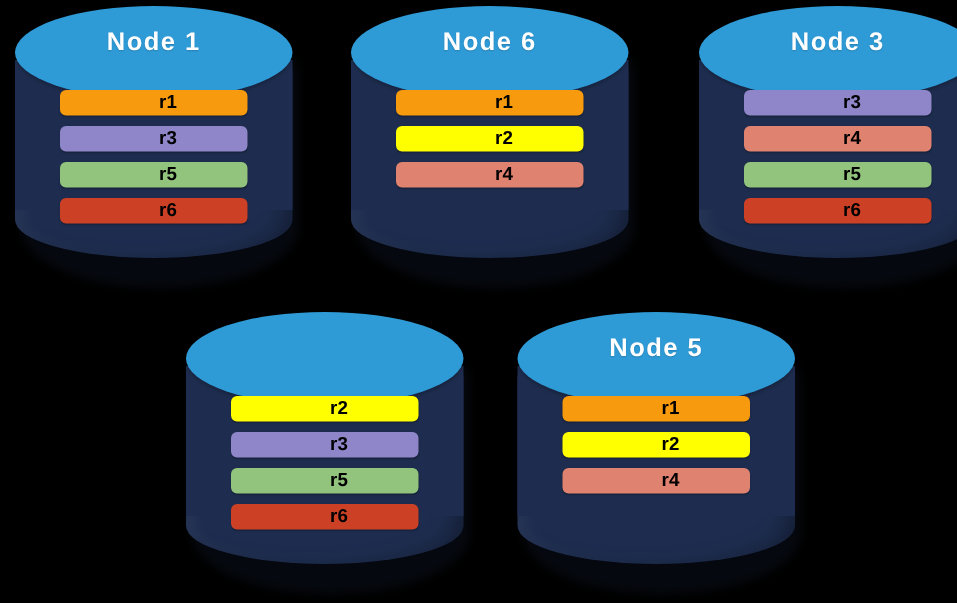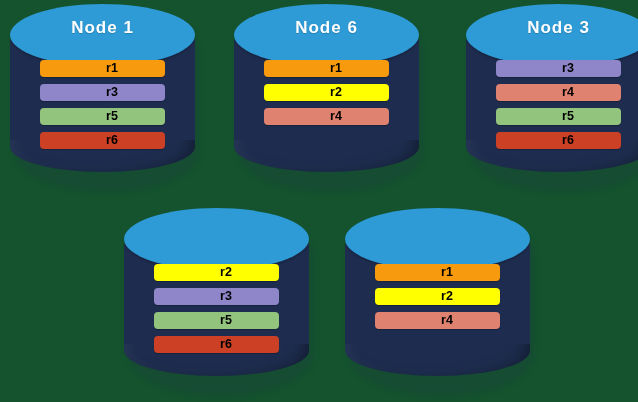--- a/index.html
+++ b/index.html
@@ -10,21 +10,21 @@
   body {
     width: 638px;
     height: 402px;
     overflow: hidden;
     font-family: "Liberation Sans", sans-serif;
   }
   #canvas {
     position: relative;
     width: 638px;
     height: 402px;
-    background: #14532d;
+    background: #000000;
   }
 
   
   .node {
     position: absolute;
     width: 185px;
     height: 182px;
   }
 
   .cyl-shadow {
@@ -161,19 +161,20 @@
         <div class="replica" style="background: rgb(142, 134, 200);">r3</div>
         <div class="replica" style="background: rgb(147, 196, 125);">r5</div>
         <div class="replica" style="background: rgb(204, 65, 37);">r6</div>
       </div>
     </div>
     <div class="node" style="left: 345px; top: 208px;">
       <div class="cyl-shadow"></div>
       <div class="cyl-body" style="background: rgb(30, 45, 79);"></div>
       <div class="cyl-side-mask" style="background: rgb(30, 45, 79);"></div>
       <div class="cyl-top" style="background: rgb(46, 154, 214);"></div>
+      <div class="cyl-top-label" style="color: rgb(255, 255, 255);">Node  5</div>
       <div class="replica-list">
         <div class="replica" style="background: rgb(247, 154, 14);">r1</div>
         <div class="replica" style="background: rgb(255, 255, 0);">r2</div>
         <div class="replica" style="background: rgb(224, 130, 112);">r4</div>
       </div>
     </div>
   </div>
 
 </body></html>

